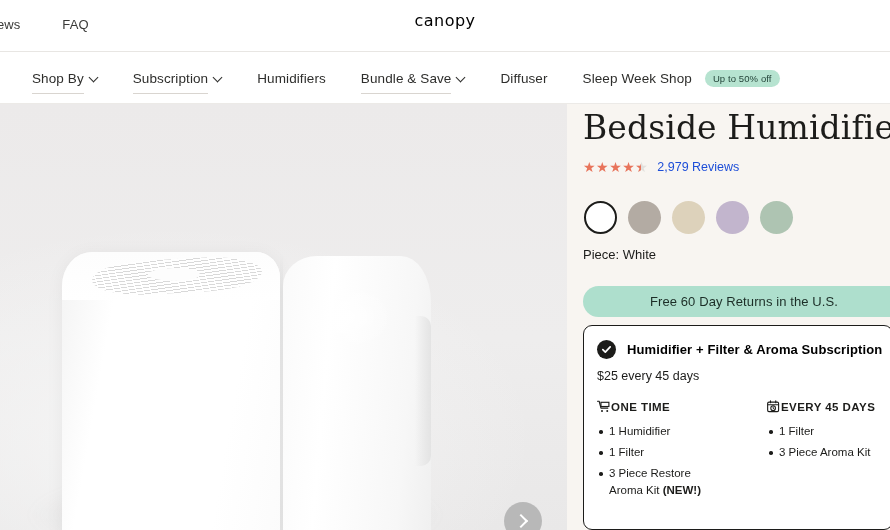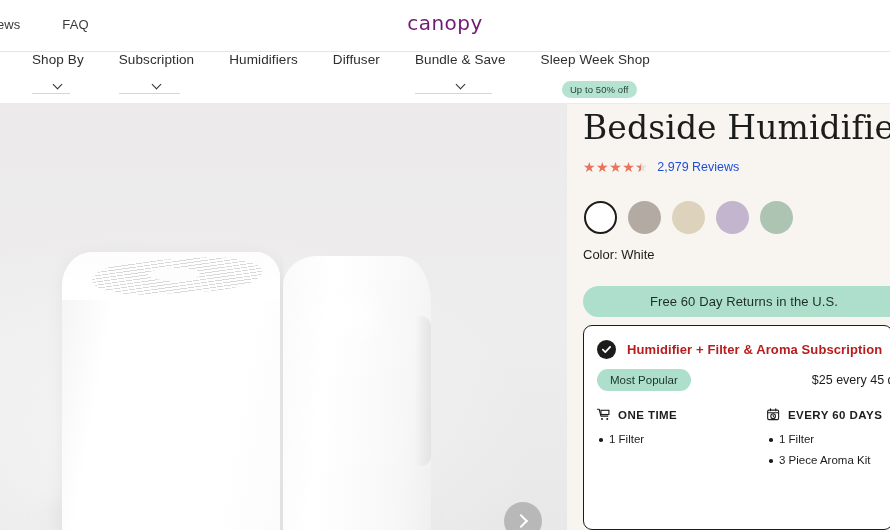--- a/index.html
+++ b/index.html
@@ -15,34 +15,34 @@
   .utility-bar {
     position: absolute; top: 0; left: 0; width: 890px; height: 52px;
     background: #ffffff;
     border-bottom: 1px solid #e8e6e3;
   }
   .util-links { position: absolute; top: 17px; left: -20px; display: flex; gap: 42px; }
   .util-link { font-size: 13px; color: #3a3a38; letter-spacing: .1px; text-decoration: none; white-space: nowrap; }
   .brand-logo {
     position: absolute; top: 11px; left: 50%; transform: translateX(-50%);
     font-family: "DejaVu Sans", sans-serif;
-    font-size: 20px; letter-spacing: .5px; color: #701a75; font-weight: 400;
+    font-size: 16px; letter-spacing: .5px; color: #000000; font-weight: 400;
   }
 
   
   .main-nav {
     position: absolute; top: 52px; left: 0; width: 890px; height: 52px;
     background: #ffffff;
     border-bottom: 1px solid #eceae7;
   }
   .nav-items { position: absolute; top: 0; left: 32px; height: 52px; display: flex; align-items: center; gap: 0; }
   .nav-item {
-    position: relative; display: flex; align-items: center; gap: 14px;
+    position: relative; display: flex; align-items: center; gap: 5px;
     font-size: 13.5px; color: #2e2e2c; letter-spacing: .1px;
-    margin-right: 35px; white-space: nowrap; height: 52px; flex-direction: column;
+    margin-right: 35px; white-space: nowrap; height: 52px;
   }
   .nav-item.has-underline::after {
     content: ""; position: absolute; left: 0; right: 14px; bottom: 10px;
     height: 1px; background: #d9d5d0;
   }
   .chev { display: inline-block; width: 9px; height: 9px; position: relative; top: -1px; }
   .chev::before {
     content: ""; position: absolute; left: 1px; top: 1px;
     width: 6px; height: 6px;
     border-right: 1.3px solid #2e2e2c; border-bottom: 1.3px solid #2e2e2c;
@@ -174,35 +174,35 @@
     background: #ffffff;
     padding: 14px 0 0 0;
     overflow: hidden;
   }
   .sub-head { display: flex; align-items: center; gap: 11px; padding-left: 13px; }
   .check-badge {
     width: 19px; height: 19px; border-radius: 50%; background: #1c1c1a;
     display: flex; align-items: center; justify-content: center; flex: none;
   }
   .check-badge svg { display: block; }
-  .sub-title { font-size: 13px; font-weight: 700; color: #b91c1c; letter-spacing: .1px; white-space: nowrap; }
+  .sub-title { font-size: 13px; font-weight: 700; color: #000000; letter-spacing: .1px; white-space: nowrap; }
 
   .sub-meta {
     display: flex; align-items: center; justify-content: space-between;
     padding: 10px 0 0 13px; padding-right: 0;
   }
   .popular-badge {
     background: #aedfcd; color: #17352a; font-size: 11.5px;
     padding: 5px 13px; border-radius: 12px; white-space: nowrap;
   }
   .price-text { font-size: 12.5px; color: #1c1c1a; white-space: nowrap; padding-right: 0; margin-right: -22px; }
 
   .cols { display: flex; padding: 16px 0 0 12px; gap: 44px; }
   .col { width: 150px; }
-  .col-head { display: flex; align-items: center; gap: 7px; margin-bottom: 9px; }
+  .col-head { display: flex; align-items: center; margin-bottom: 9px; }
   .col-head-text { font-size: 11.5px; font-weight: 700; letter-spacing: .45px; color: #1c1c1a; white-space: nowrap; }
   .col ul { list-style: none; }
   .col li {
     position: relative; font-size: 11.5px; color: #1c1c1a;
     line-height: 17px; padding-left: 13px; margin-bottom: 4px;
   }
   .col li::before {
     content: ""; position: absolute; left: 3px; top: 7px;
     width: 3.5px; height: 3.5px; border-radius: 50%; background: #1c1c1a;
   }
@@ -232,27 +232,27 @@
 
       <div class="nav-item has-underline">
         <span>Subscription</span>
         <span class="chev"></span>
       </div>
 
       <div class="nav-item">
         <span>Humidifiers</span>
       </div>
 
-      <div class="nav-item">
-        <span>Diffuser</span>
-      </div>
-
       <div class="nav-item has-underline">
         <span>Bundle &amp; Save</span>
         <span class="chev"></span>
+      </div>
+
+      <div class="nav-item">
+        <span>Diffuser</span>
       </div>
 
 
       <div class="nav-item">
         <span>Sleep Week Shop</span>
         <span class="sale-badge">Up to 50% off</span>
       </div>
 
     </div>
   </div>
@@ -295,71 +295,72 @@
     </div>
 
     <div class="swatches">
       <div class="swatch selected"></div>
       <div class="swatch" style="background:#b3aba3"></div>
       <div class="swatch" style="background:#ddd2bb"></div>
       <div class="swatch" style="background:#c2b5cd"></div>
       <div class="swatch" style="background:#aec4b2"></div>
     </div>
 
-    <div class="color-label">Color: White</div>
+    <div class="color-label">Piece: White</div>
 
     <div class="returns-banner">Free 60 Day Returns in the U.S.</div>
 
     <div class="sub-card">
 
       <div class="sub-head">
         <span class="check-badge">
           <svg class="icon-svg" width="11" height="11" viewBox="0 0 12 12">
             <path d="M2 6.2 L4.7 8.8 L10 3.2" fill="none" stroke="#ffffff" stroke-width="1.9" stroke-linecap="round" stroke-linejoin="round"></path>
           </svg>
         </span>
         <span class="sub-title">Humidifier + Filter &amp; Aroma Subscription</span>
       </div>
 
       <div class="sub-meta">
-        <span class="popular-badge">Most Popular</span>
         <span class="price-text">$25 every 45 days</span>
       </div>
 
       <div class="cols">
 
         <div class="col">
           <div class="col-head">
             <span>
               <svg class="icon-svg" width="15" height="15" viewBox="0 0 20 20">
                 <path d="M2 3 h2.2 l2.4 9.2 h9.1" fill="none" stroke="#1c1c1a" stroke-width="1.5" stroke-linecap="round" stroke-linejoin="round"></path>
                 <rect x="6.6" y="4.4" width="10.6" height="5.6" fill="none" stroke="#1c1c1a" stroke-width="1.5"></rect>
                 <circle cx="8" cy="16" r="1.3" fill="#1c1c1a"></circle>
                 <circle cx="15" cy="16" r="1.3" fill="#1c1c1a"></circle>
               </svg>
             </span>
             <span class="col-head-text">ONE TIME</span>
           </div>
           <ul>
+            <li>1 Humidifier</li>
             <li>1 Filter</li>
+            <li>3 Piece Restore Aroma Kit <b>(NEW!)</b></li>
           </ul>
         </div>
 
         <div class="col">
           <div class="col-head">
             <span>
               <svg class="icon-svg" width="15" height="15" viewBox="0 0 20 20">
                 <rect x="2.2" y="4.2" width="14.6" height="12.6" rx="1.8" fill="none" stroke="#1c1c1a" stroke-width="1.5"></rect>
                 <path d="M2.2 7.6 h14.6" stroke="#1c1c1a" stroke-width="1.5"></path>
                 <path d="M6 2.4 v2.6 M13 2.4 v2.6" stroke="#1c1c1a" stroke-width="1.5" stroke-linecap="round"></path>
                 <circle cx="9.5" cy="12.2" r="3.1" fill="none" stroke="#1c1c1a" stroke-width="1.4"></circle>
                 <path d="M9.5 10.4 v2 l1.4 .9" fill="none" stroke="#1c1c1a" stroke-width="1.3" stroke-linecap="round"></path>
               </svg>
             </span>
-            <span class="col-head-text">EVERY 60 DAYS</span>
+            <span class="col-head-text">EVERY 45 DAYS</span>
           </div>
           <ul>
             <li>1 Filter</li>
             <li>3 Piece Aroma Kit</li>
           </ul>
         </div>
 
       </div>
     </div>
   </div>

